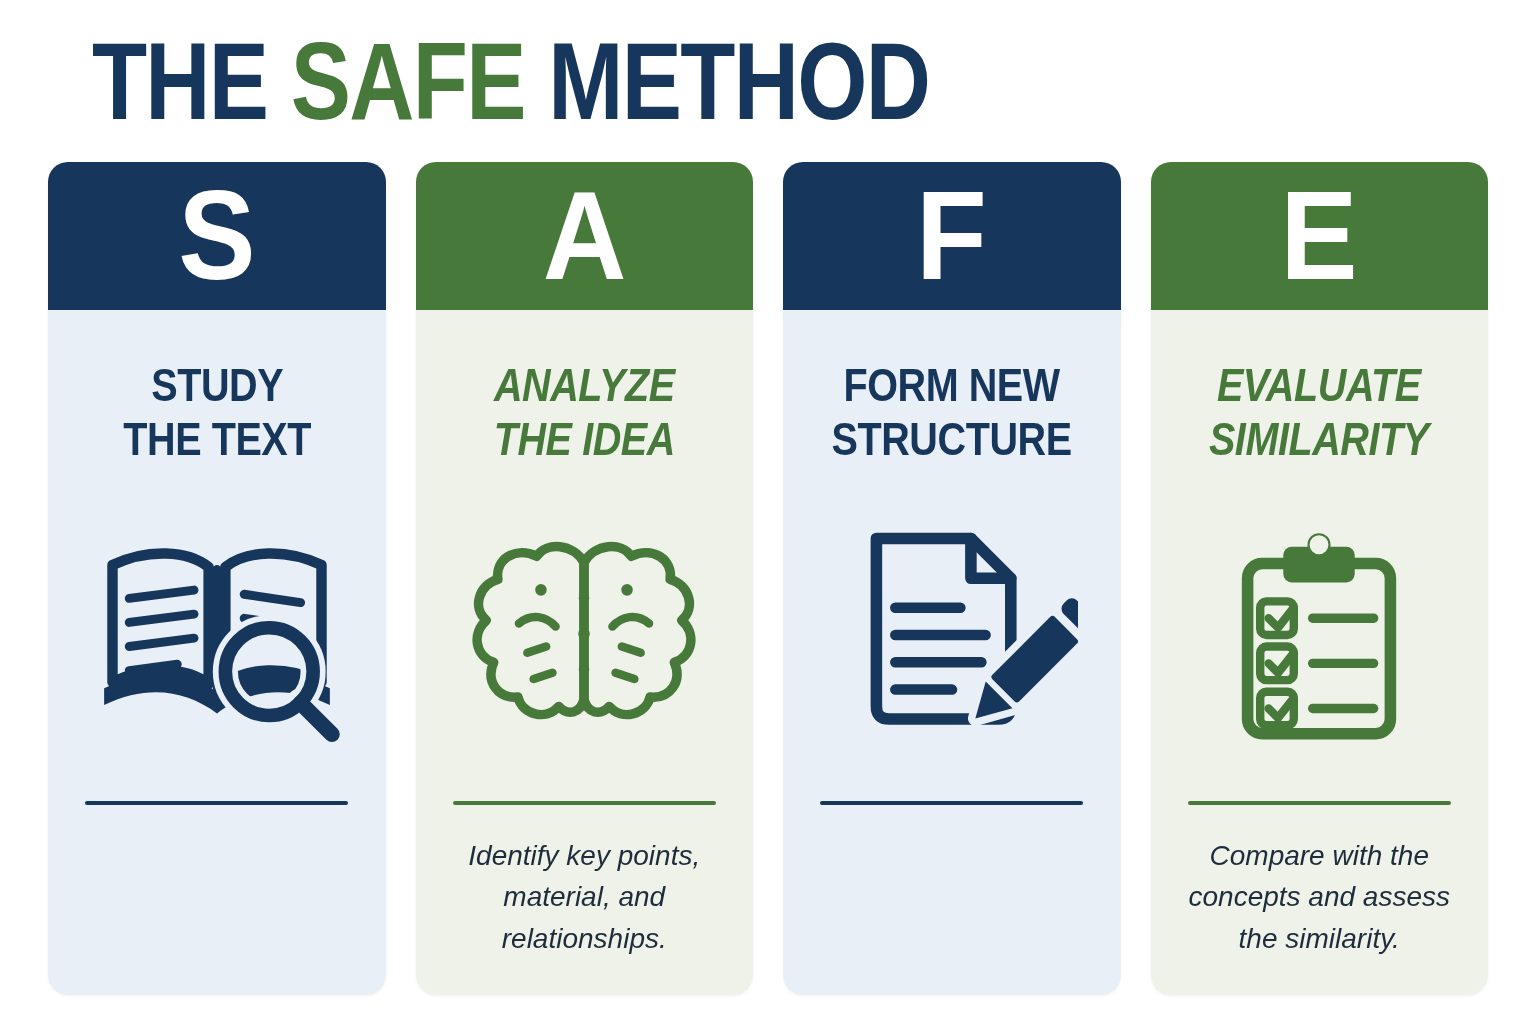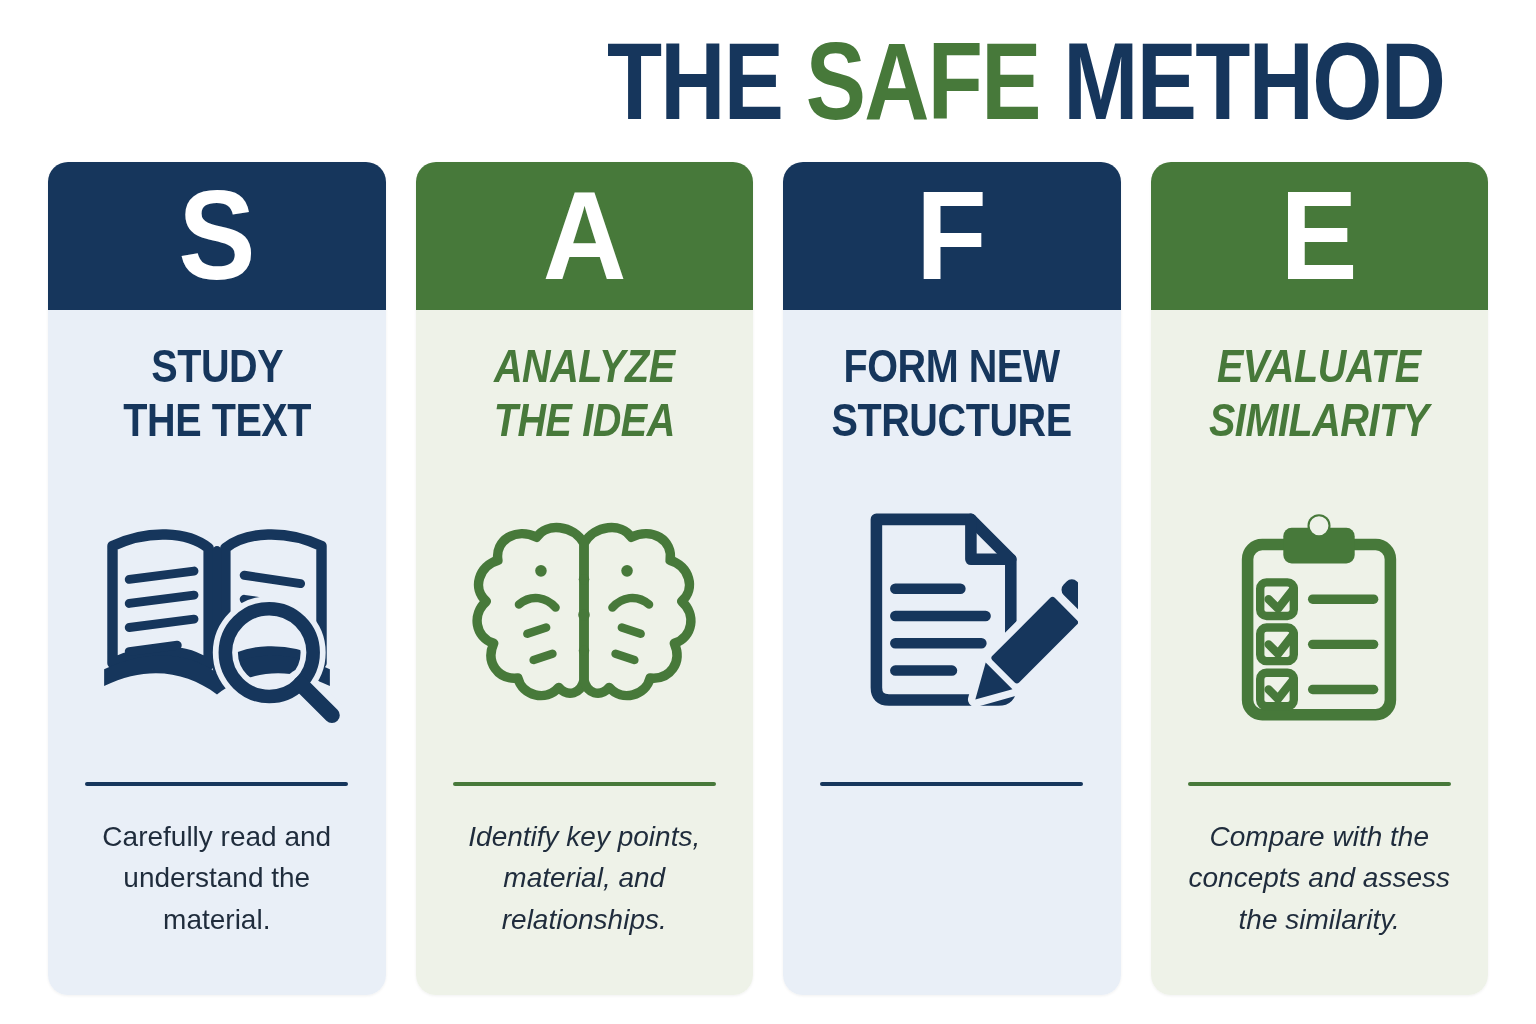--- a/index.html
+++ b/index.html
@@ -12,21 +12,21 @@
   }
   *{margin:0;padding:0;box-sizing:border-box;}
   html,body{width:1536px;height:1024px;overflow:hidden;}
   body{
     background:var(--bg);
     font-family:"Liberation Sans", sans-serif;
     position:relative;
   }
   .page-title{
     margin-top:26px;
-    text-align:right;
+    text-align:left;
     white-space:nowrap;
   }
   .title-inner{
     display:inline-block;
     transform:scaleX(.82);
     transform-origin:center top;
     font-size:110px;
     font-weight:700;
     letter-spacing:-2px;
     line-height:1;
@@ -62,21 +62,21 @@
     color:#fff;
     font-size:126px;
     font-weight:700;
     line-height:1;
     display:inline-block;
     transform:scaleX(.92);
   }
   .card-body{
     flex:1;
     border-radius:0 0 20px 20px;
-    padding-top:30px;
+    padding-top:49px;
     display:flex;
     flex-direction:column;
     align-items:center;
   }
   .card--navy .card-body{background:var(--body-blue);}
   .card--green .card-body{background:var(--body-green);font-style:italic;}
   .card-heading{
     text-align:center;
     font-weight:700;
     font-size:46px;
@@ -146,21 +146,20 @@
           <path d="M36 76 L98 68 M36 99 L98 91 M36 122 L98 114 M36 145 L82 139" stroke-width="8.5"></path>
           <path d="M146 72 L200 80 M146 95 L192 102" stroke-width="8.5"></path>
           <path d="M12 162 C 54 142, 96 146, 120 166 C 144 146, 186 142, 228 162 L228 178 C 186 158, 150 164, 120 186 C 90 164, 54 158, 12 178 Z" fill="currentColor" stroke="none"></path>
           <circle class="halo" cx="170" cy="146" r="42" stroke-width="24"></circle>
           <line class="halo" x1="200" y1="176" x2="230" y2="206" stroke-width="28"></line>
           <circle cx="170" cy="146" r="42" stroke-width="13"></circle>
           <line x1="200" y1="176" x2="230" y2="206" stroke-width="15"></line>
         </svg>
       </div>
       <div class="divider"></div>
-      <p class="description">Carefully read and understand the material.</p>
     </div>
   </section>
 
   <section class="card card--green">
     <div class="card-header">
       <span class="card-letter">A</span>
     </div>
     <div class="card-body">
       <h2 class="card-heading">
         <span>ANALYZE</span>

